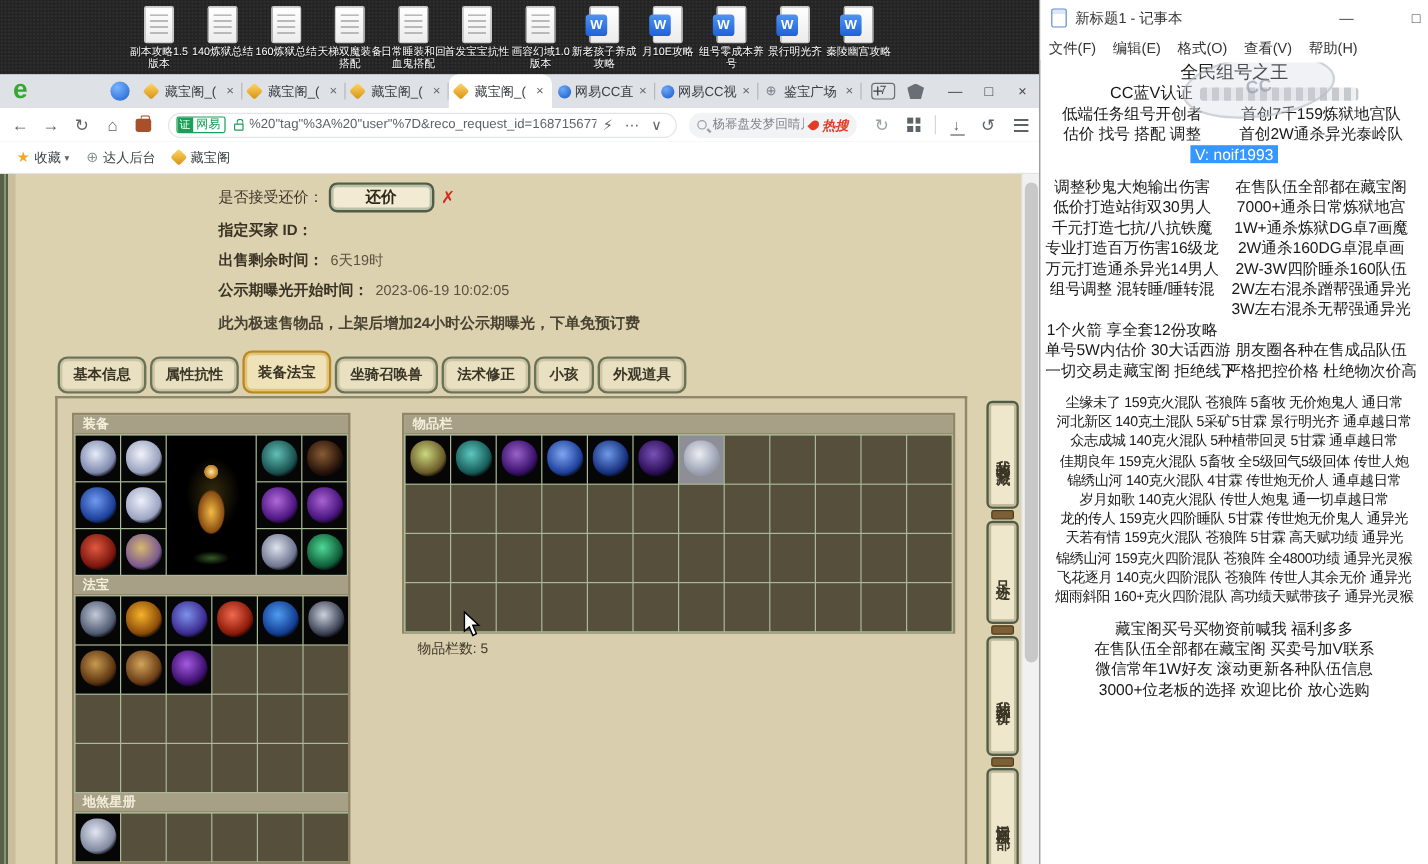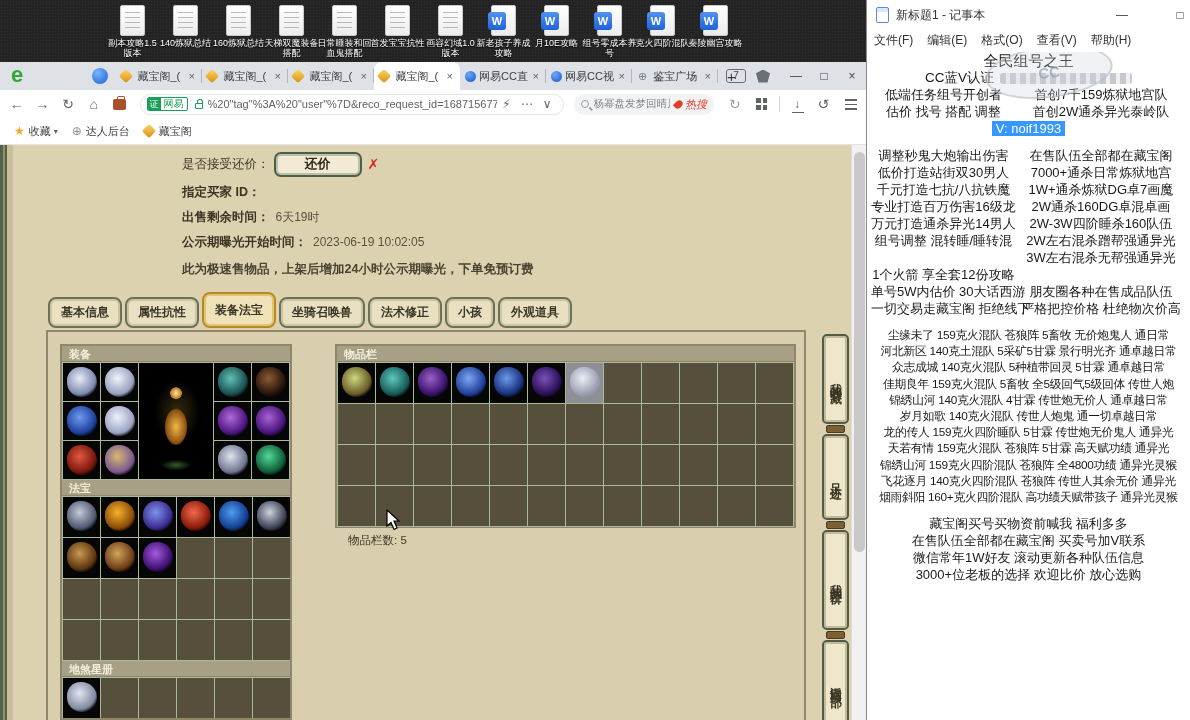--- a/index.html
+++ b/index.html
@@ -53,21 +53,21 @@
   .mini-lock{width:8px;height:6px;border:1.5px solid #18a058;border-radius:1px;position:relative;margin:3px 5px 0 7px;flex:none;}
   .mini-lock:before{content:"";position:absolute;left:1px;top:-5px;width:4px;height:4px;border:1.5px solid #18a058;border-bottom:none;border-radius:3px 3px 0 0;}
   #urltext{flex:1;font-size:11px;color:#5f6368;white-space:nowrap;overflow:hidden;}
   .pill-ic{color:#5f6368;font-size:12px;padding:0 5px;flex:none;}
   #searchpill{display:flex;align-items:center;width:152px;height:21px;margin-left:10px;padding:0 7px;
     background:#f1f3f4;border-radius:11px;}
   .mini-search{width:8px;height:8px;border:1.5px solid #9aa0a6;border-radius:50%;position:relative;flex:none;}
   .mini-search:after{content:"";position:absolute;left:7px;top:7px;width:4px;height:1.5px;background:#9aa0a6;transform:rotate(45deg);}
   #searchtext{flex:1;font-size:10.5px;color:#80868b;margin:0 5px;white-space:nowrap;overflow:hidden;}
   .flame{width:7px;height:9px;background:#e23c28;border-radius:50% 50% 50% 0;transform:rotate(45deg);flex:none;}
-  #hottext{font-size:11px;font-weight:normal;font-style:italic;color:#e23c28;margin-left:3px;}
+  #hottext{font-size:11px;font-weight:bold;font-style:italic;color:#e23c28;margin-left:3px;}
   .grid-ic{width:12px;height:12px;margin:0 8px;background:
     conic-gradient(#5f6368 0 0) 0 0/5px 5px no-repeat,
     conic-gradient(#5f6368 0 0) 7px 0/5px 5px no-repeat,
     conic-gradient(#5f6368 0 0) 0 7px/5px 5px no-repeat,
     conic-gradient(#5f6368 0 0) 7px 7px/5px 5px no-repeat;}
   .vdiv{width:1px;height:16px;background:#d4d7db;margin:0 4px;}
   .dl-ic{position:relative;width:14px;color:#5f6368;font-size:12px;text-align:center;margin:0 7px;}
   .dl-ic:after{content:"";position:absolute;left:1px;bottom:-2px;width:12px;height:1.5px;background:#5f6368;}
   .burger{width:13px;height:11px;margin:0 9px;background:repeating-linear-gradient(#5f6368 0 1.8px,transparent 1.8px 4.6px);}
   
@@ -219,21 +219,21 @@
         <div class="dicon">
           <div class="page">
             <div class="wbadge">W</div>
           </div>
           <div class="lbl">组号零成本养号</div>
         </div>
         <div class="dicon">
           <div class="page">
             <div class="wbadge">W</div>
           </div>
-          <div class="lbl">克火四阶混队</div>
+          <div class="lbl">景行明光齐</div>
         </div>
         <div class="dicon">
           <div class="page">
             <div class="wbadge">W</div>
           </div>
           <div class="lbl">秦陵幽宫攻略</div>
         </div>
       </div>
   </div>
 

